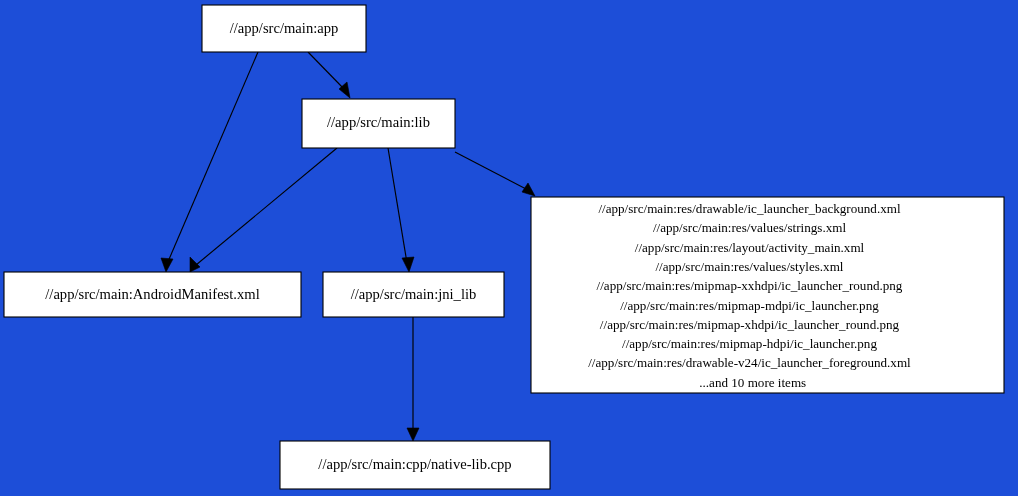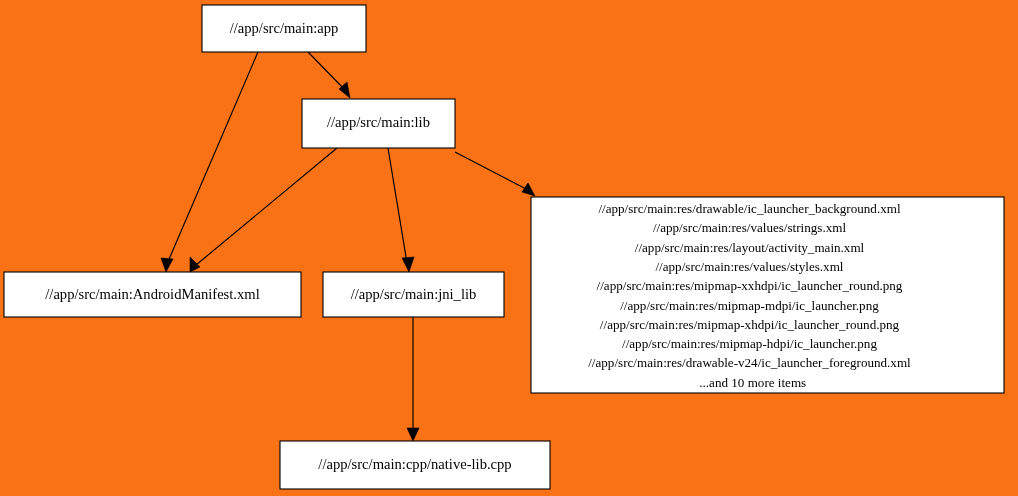--- a/index.html
+++ b/index.html
@@ -4,21 +4,21 @@
 <style>
   html, body {
     margin: 0;
     padding: 0;
     background: #ffffff;
   }
   #graph-root {
     position: relative;
     width: 1018px;
     height: 496px;
-    background: #f97316;
+    background: #1d4ed8;
     overflow: hidden;
     font-family: "Liberation Serif", "DejaVu Serif", serif;
   }
   svg#graph-canvas {
     position: absolute;
     top: 0;
     left: 0;
     width: 1018px;
     height: 496px;
     display: block;

